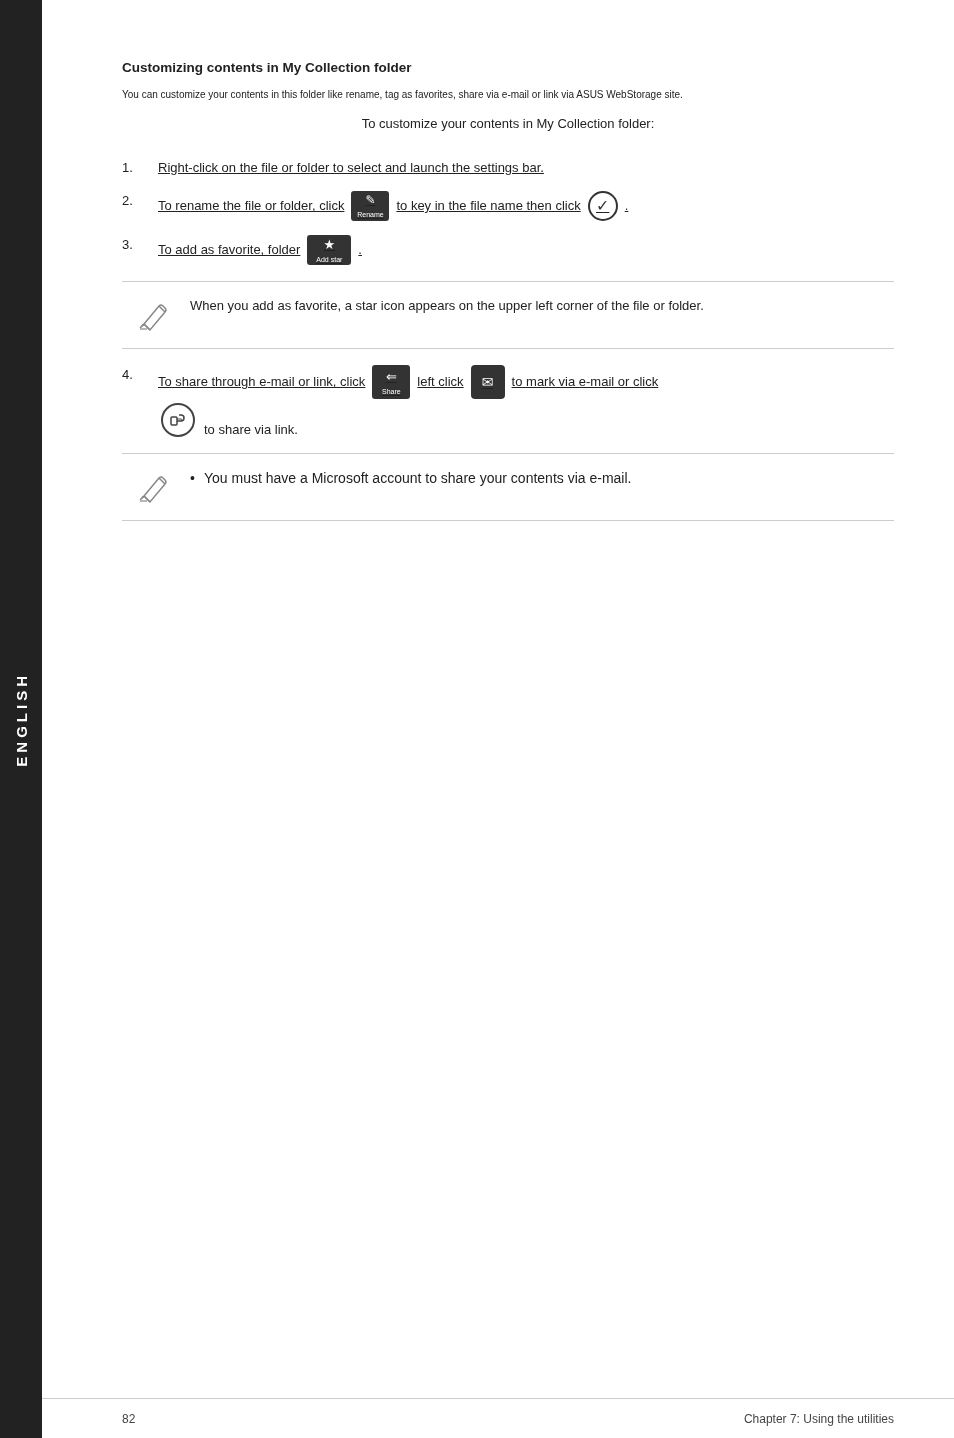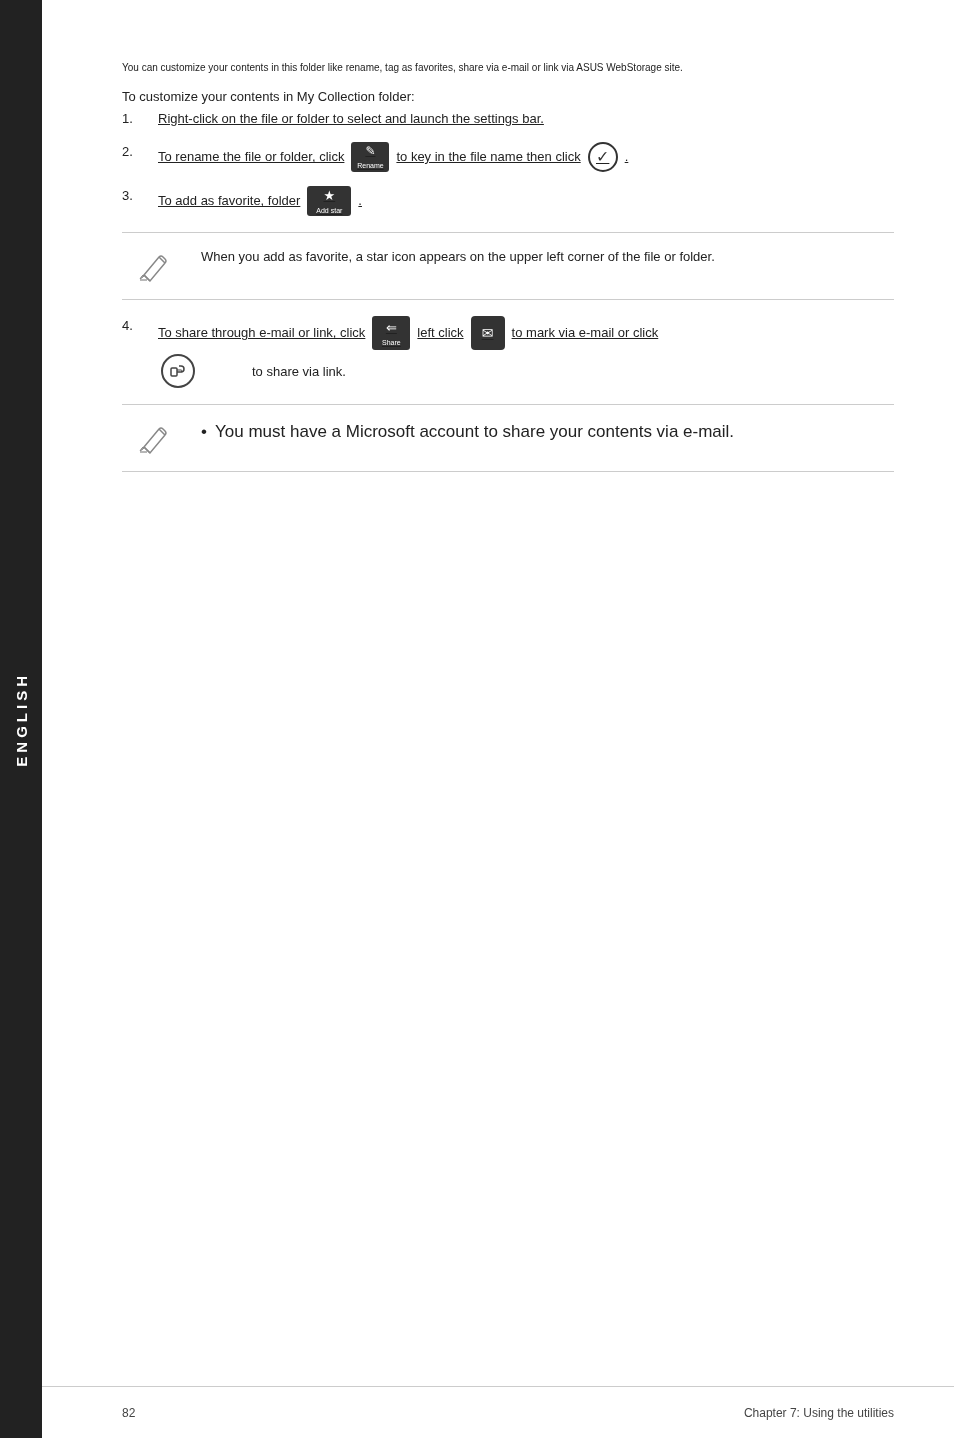--- a/index.html
+++ b/index.html
@@ -50,21 +50,22 @@
 
     .intro-text {
       font-size: 10px;
       line-height: 1.5;
       margin-bottom: 12px;
     }
 
     .subintro-text {
       font-size: 13px;
       line-height: 1.5;
-      margin-bottom: 2px;
+      margin-bottom: 24px;
+      text-align: center;
     }
     .numbered-item {
       display: flex;
       align-items: flex-start;
       margin-bottom: 14px;
       font-size: 13px;
       line-height: 1.5;
     }
     .numbered-item .num {
       min-width: 36px;
@@ -133,46 +134,45 @@
       justify-content: center;
     }
     .note-icon svg {
       width: 38px;
       height: 38px;
     }
     .note-text {
       font-size: 13px;
       line-height: 1.5;
       flex: 1;
-      margin-left: 11px;
     }
     .note-list {
       list-style: none;
       padding: 0;
     }
     .note-list li {
       padding-left: 14px;
       position: relative;
       margin-bottom: 6px;
-      font-size: 17px;
+      font-size: 14px;
       line-height: 1.5;
     }
     .note-list li::before {
       content: '•';
       position: absolute;
       left: 0;
     }
 
     
     .footer {
       position: absolute;
       bottom: 0;
       left: 42px;
       right: 0;
-      height: 52px;
+      height: 40px;
       border-top: 1px solid #ccc;
       display: flex;
       align-items: center;
       justify-content: space-between;
       padding: 0 60px 0 80px;
       font-size: 12px;
       color: #444;
     }
 
     
@@ -237,35 +237,35 @@
       color: #fff;
     }
     .share-btn-text {
       font-size: 7px;
       color: #fff;
       margin-top: 1px;
     }
 
     .item4-row2 {
       display: flex;
-      align-items: center;
+      align-items: flex-end;
       margin-top: 4px;
       margin-left: 36px;
-      gap: 48px;
     }
   </style>
 </head>
 <body>
 
 <div class="sidebar-tab">
   <span class="sidebar-tab-text">ENGLISH</span>
 </div>
 
 <div class="main-content">
 
+  <p class="section-heading">Customizing contents in My Collection folder</p>
 
   <p class="intro-text">You can customize your contents in this folder like rename, tag as favorites, share via e-mail or link via ASUS WebStorage site.</p>
 
   <p class="subintro-text">To customize your contents in My Collection folder:</p>
 
   <div class="numbered-item">
     <span class="num">1.</span>
     <span class="item-content">Right-click on the file or folder to select and launch the settings bar.</span>
   </div>
 

